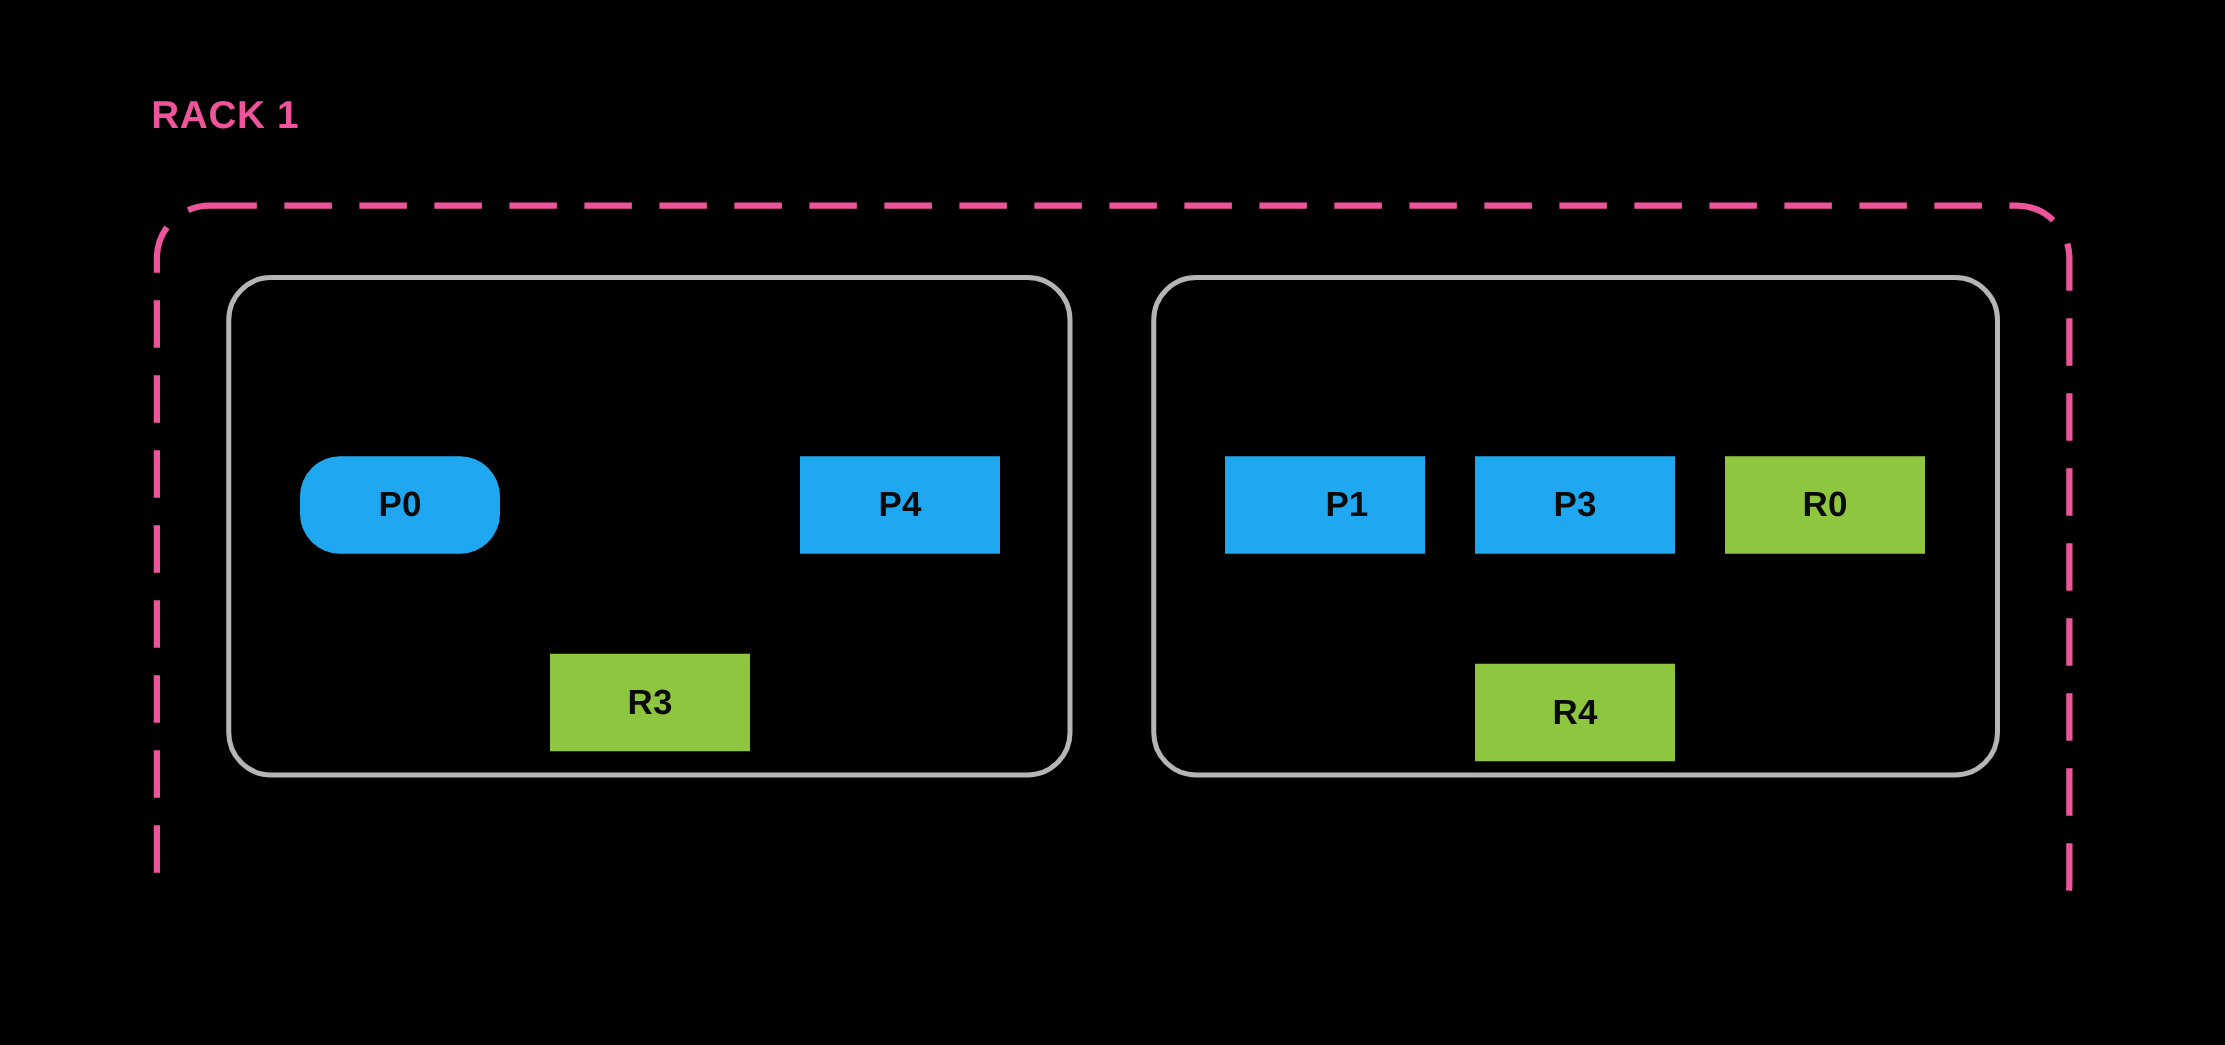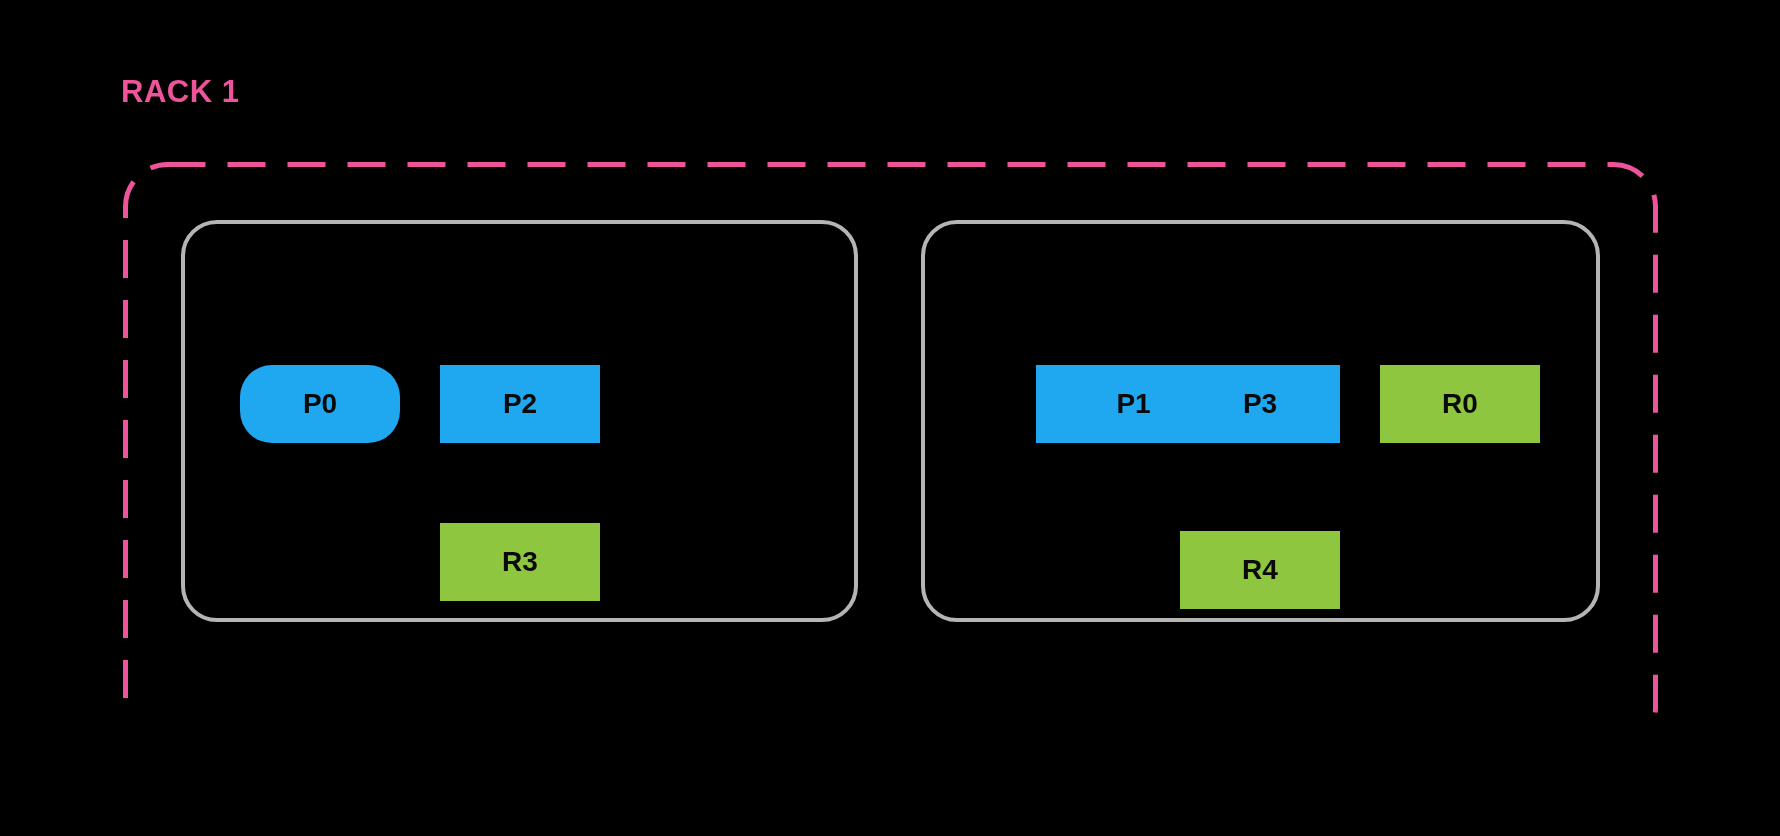--- a/index.html
+++ b/index.html
@@ -71,21 +71,21 @@
 
   <svg class="rack-outline" width="1780" height="836" viewBox="0 0 1780 836" aria-hidden="true">
     <rect x="125.5" y="164.5" width="1530" height="585" rx="42" fill="none" stroke="var(--rack-pink)" stroke-width="5" stroke-dasharray="38 22"></rect>
   </svg>
 
   <div class="node node-left"></div>
 
   <div class="node node-right"></div>
 
   <div class="chip blue" style="left:240px;  top:365px;border-radius:32px;">P0</div>
-  <div class="chip blue" style="left:440px;  top:365px;">P2</div>
+  <div class="chip blue" style="left:640px;  top:365px;">P4</div>
   <div class="chip green" style="left:440px;  top:483px;margin-top:40px;">R3</div>
 
-  <div class="chip blue" style="left:1036px;  top:365px;padding-left:35px;">P1</div>
+  <div class="chip blue" style="left:980px;  top:365px;padding-left:35px;">P1</div>
   <div class="chip blue" style="left:1180px; top:365px;">P3</div>
   <div class="chip green" style="left:1380px; top:365px;">R0</div>
   <div class="chip green" style="left:1180px; top:483px;margin-top:48px;">R4</div>
 
 </div>
 
 </body></html>

